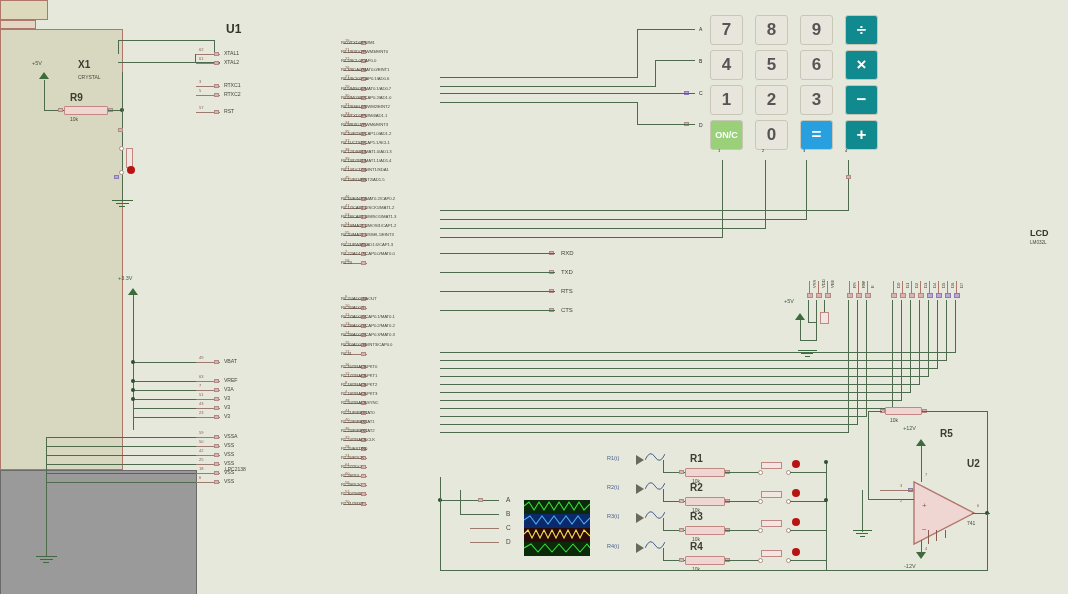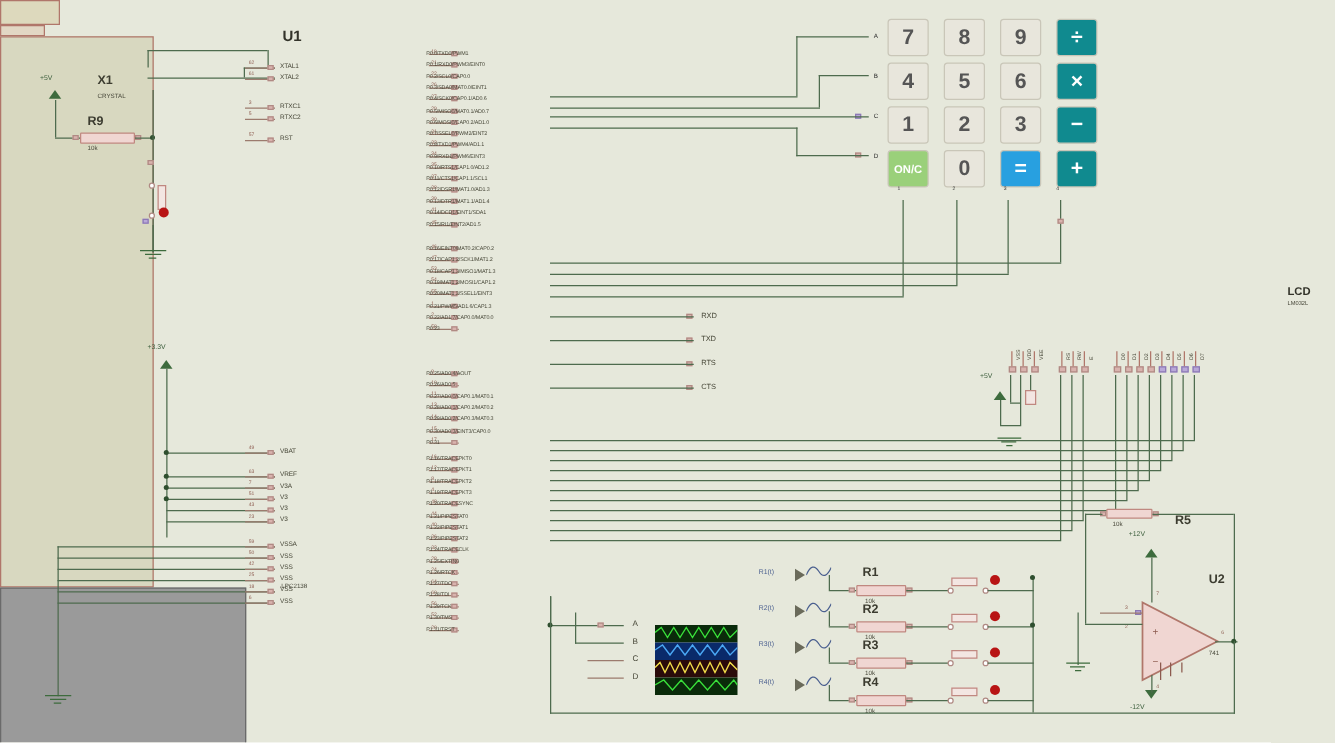--- a/index.html
+++ b/index.html
@@ -676,21 +676,21 @@
   <div class="junction" style="left:824px;top:498px;"></div>
 
   <div class="wire v" style="left:862px;top:490px;height:42px;"></div>
   <div class="abs" style="left:853px;top:530px;">
     <div style="width:19px;height:1px;background:#3d6b3d;"></div>
     <div style="width:12px;height:1px;background:#3d6b3d;margin:2px 0 0 3px;"></div>
     <div style="width:5px;height:1px;background:#3d6b3d;margin:2px 0 0 7px;"></div>
   </div>
 
   <div class="res" style="left:885px;top:407px;width:37px;height:8px;"></div>
-  <div class="lbl reflbl" style="left:940px;top:411px;">R5</div>
+  <div class="lbl reflbl" style="left:940px;top:428px;">R5</div>
   <div class="lbl vallbl" style="left:890px;top:417px;">10k</div>
   <div class="pinsq" style="left:880px;top:409px;"></div>
   <div class="pinsq" style="left:922px;top:409px;"></div>
   <div class="wire h" style="left:868px;top:411px;width:14px;"></div>
   <div class="wire v" style="left:868px;top:411px;height:88px;"></div>
   <div class="wire h" style="left:922px;top:411px;width:65px;"></div>
   <div class="wire v" style="left:987px;top:411px;height:105px;"></div>
 
   <svg class="abs" style="left:912px;top:478px;" width="70" height="70" viewBox="0 0 70 70">
     <polygon points="2,4 2,66 62,35" fill="#f0d6d2" stroke="#b0766a" stroke-width="1.4"></polygon>

